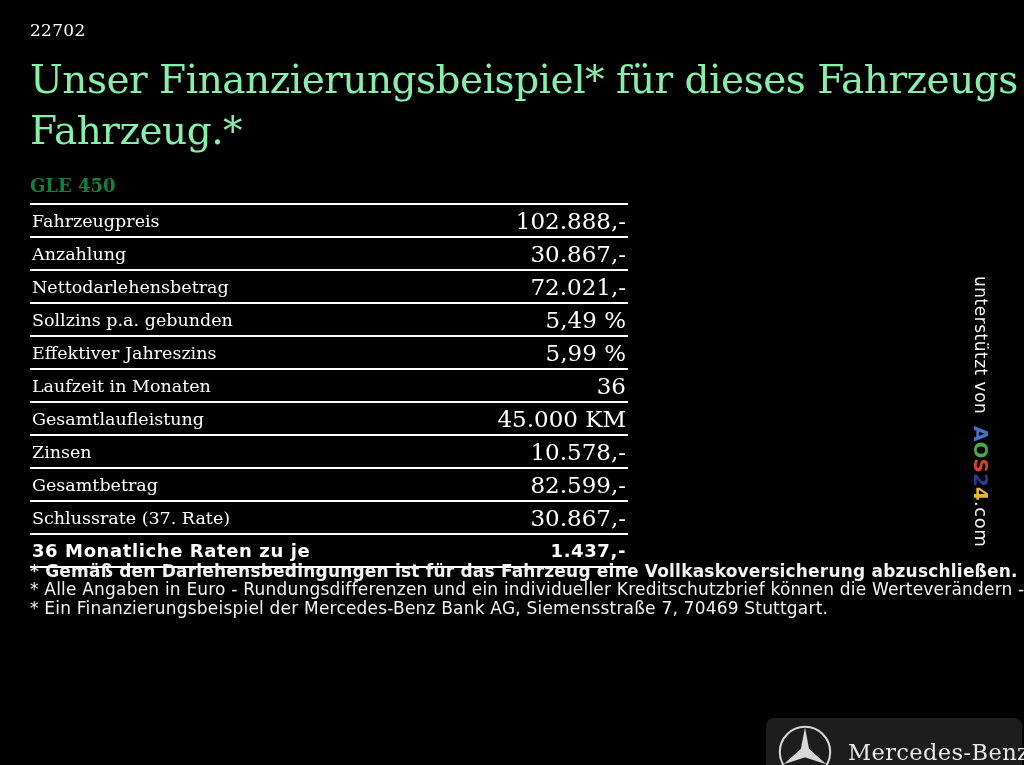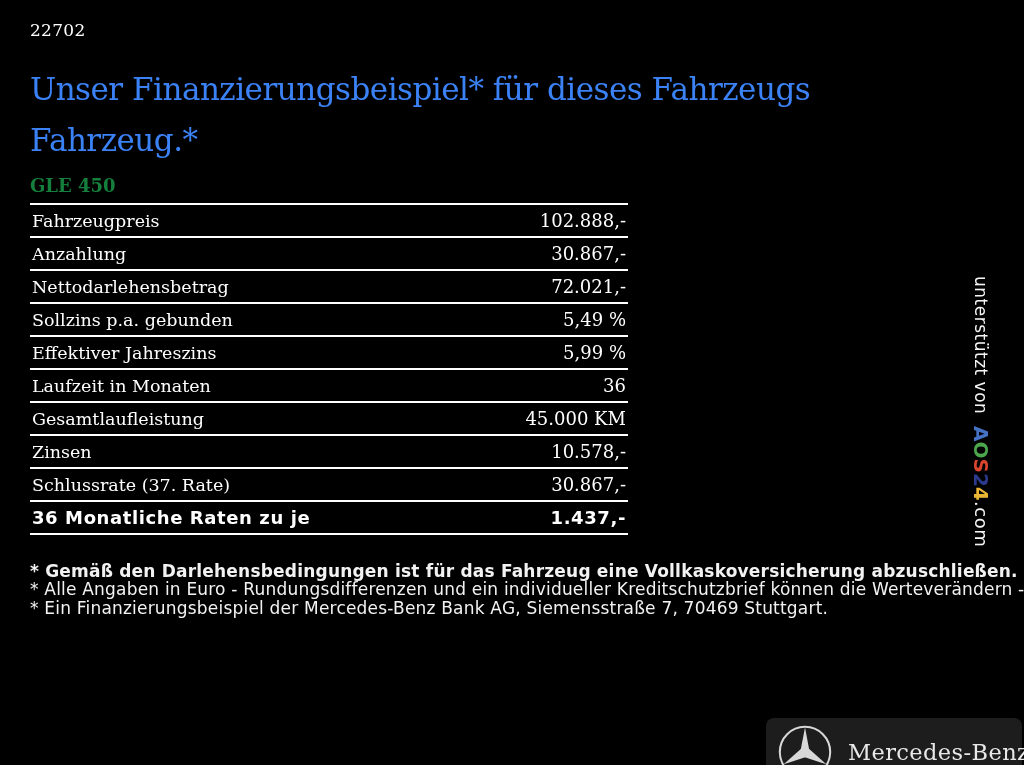--- a/index.html
+++ b/index.html
@@ -25,27 +25,27 @@
     top: 20px;
     font-family: "DejaVu Serif", serif;
     font-size: 17px;
     letter-spacing: 0.3px;
     color: #ffffff;
     white-space: nowrap;
   }
   .title {
     position: absolute;
     left: 30px;
-    top: 64px;
-    font-family: "DejaVu Serif", serif;
-    font-size: 31px;
+    top: 54px;
+    font-family: "DejaVu Serif", serif;
+    font-size: 39px;
     font-weight: normal;
     line-height: 51px;
     letter-spacing: -0.5px;
-    color: #3b82f6;
+    color: #86efac;
   }
   .title .tline { white-space: nowrap; }
   .model-name {
     position: absolute;
     left: 30px;
     top: 175px;
     font-family: "DejaVu Serif", serif;
     font-size: 18px;
     font-weight: bold;
     color: #15803d;
@@ -71,21 +71,21 @@
     gap: 15px;
   }
   .tlabel {
     font-family: "DejaVu Serif", serif;
     font-size: 17.5px;
     padding-left: 2px;
     white-space: nowrap;
   }
   .tvalue {
     font-family: "DejaVu Serif", serif;
-    font-size: 18px;
+    font-size: 23px;
     padding-right: 2px;
     white-space: nowrap;
     text-align: right;
   }
   .trow.highlight .tlabel,
   .trow.highlight .tvalue {
     font-family: "DejaVu Sans", sans-serif;
     font-weight: bold;
     font-size: 18px;
     letter-spacing: 0.6px;
@@ -190,20 +190,24 @@
     </div>
     <div class="trow">
       <span class="tlabel">Gesamtlaufleistung</span>
       <span class="tvalue">45.000 KM</span>
     </div>
     <div class="trow">
       <span class="tlabel">Zinsen</span>
       <span class="tvalue">10.578,-</span>
     </div>
     <div class="trow">
+      <span class="tlabel">Gesamtbetrag</span>
+      <span class="tvalue">82.599,-</span>
+    </div>
+    <div class="trow">
       <span class="tlabel">Schlussrate (37. Rate)</span>
       <span class="tvalue">30.867,-</span>
     </div>
     <div class="trow highlight">
       <span class="tlabel">36 Monatliche Raten zu je</span>
       <span class="tvalue">1.437,-</span>
     </div>
   </div>
 
   <div class="footnotes">

